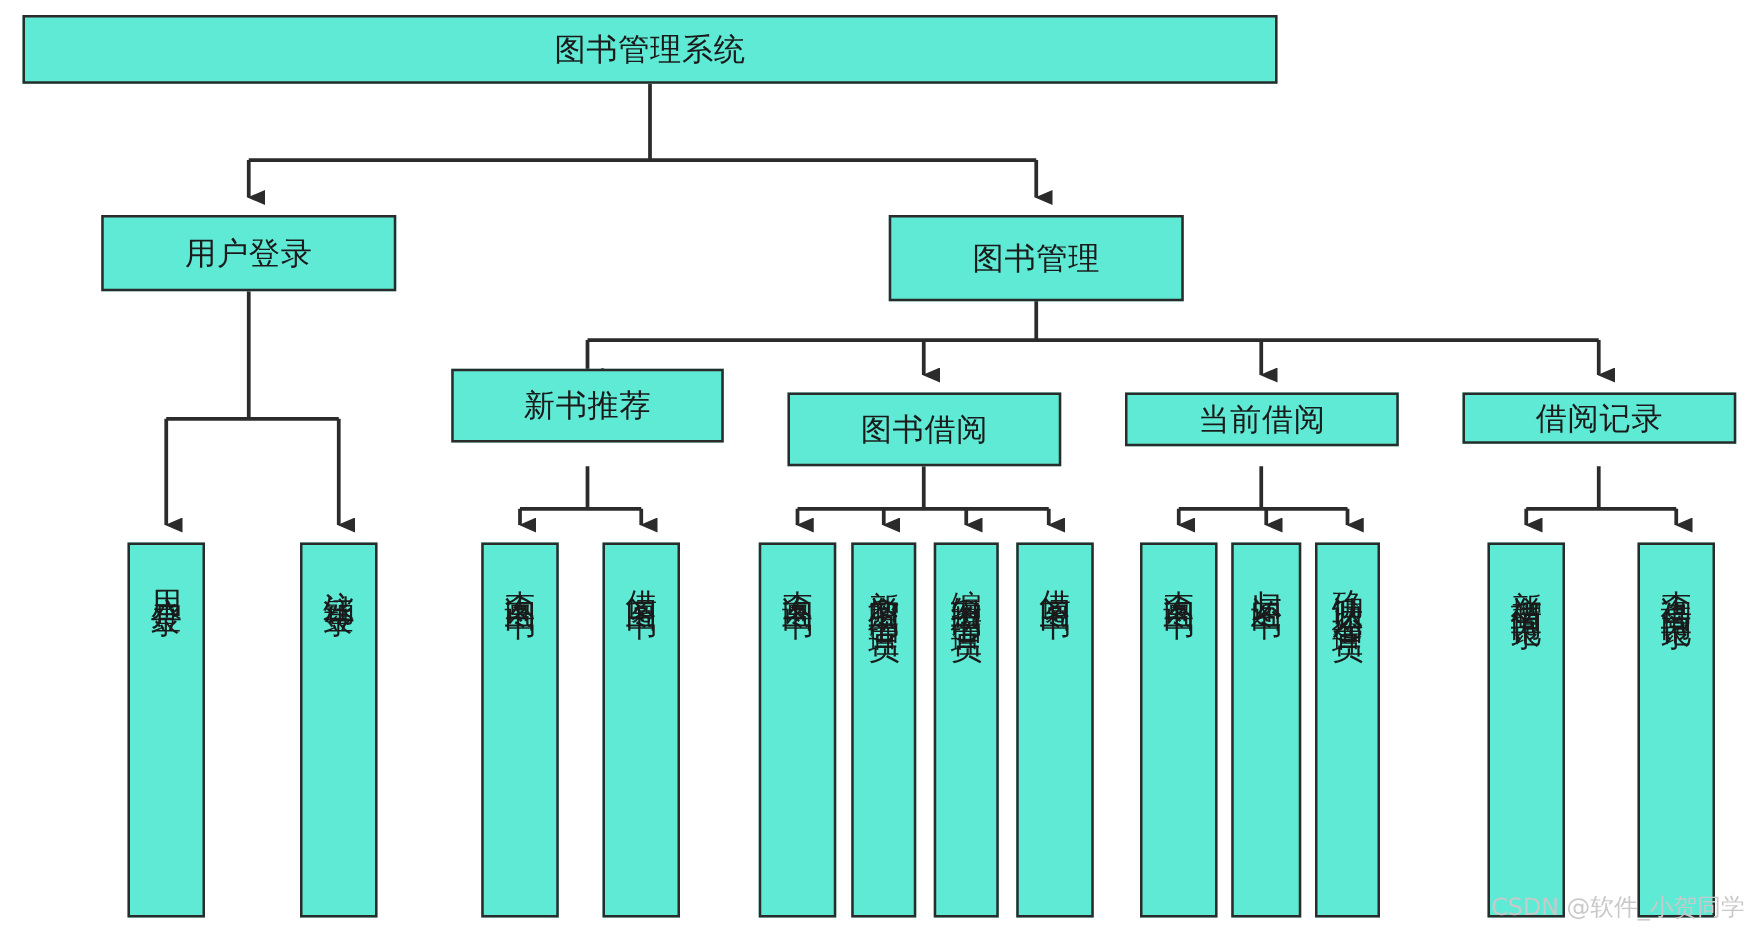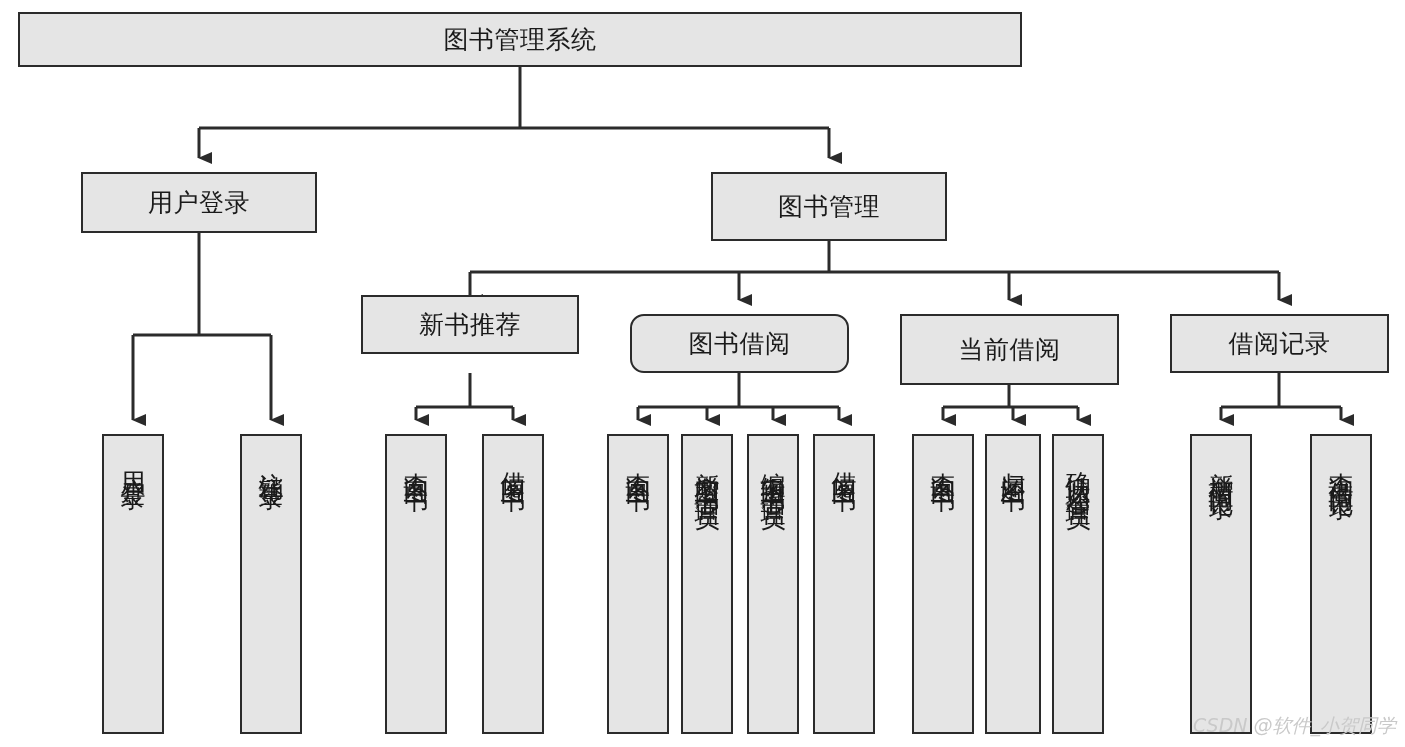--- a/index.html
+++ b/index.html
@@ -22,21 +22,21 @@
     position: absolute;
     left: 0;
     top: 0;
     width: 1405px;
     height: 747px;
     pointer-events: none;
   }
   .node {
     position: absolute;
     box-sizing: border-box;
-    background: #e5e5e5;
+    background: #5eead4;
     border: 2.5px solid #2b2b2b;
     display: flex;
     align-items: center;
     justify-content: center;
     z-index: 2;
   }
   .node-label {
     color: #1a1a1a;
     line-height: 1.12;
     text-align: center;
@@ -134,27 +134,27 @@
   <div class="node horiz" style="left:81px; top:172px; width:236px; height:61px;">
     <span class="node-label">用户登录</span>
   </div>
   <div class="node horiz" style="left:711px; top:172px; width:236px; height:69px;">
     <span class="node-label">图书管理</span>
   </div>
 
   <div class="node horiz" style="left:361px; top:295px; width:218px; height:59px;">
     <span class="node-label">新书推荐</span>
   </div>
-  <div class="node horiz" style="left:630px; top:314px; width:219px; height:59px;border-radius:14px;">
+  <div class="node horiz" style="left:630px; top:314px; width:219px; height:59px;">
     <span class="node-label">图书借阅</span>
   </div>
-  <div class="node horiz" style="left:900px; top:314px; width:219px; height:71px;">
+  <div class="node horiz" style="left:900px; top:314px; width:219px; height:43px;">
     <span class="node-label">当前借阅</span>
   </div>
-  <div class="node horiz" style="left:1170px; top:314px; width:219px; height:59px;">
+  <div class="node horiz" style="left:1170px; top:314px; width:219px; height:41px;">
     <span class="node-label">借阅记录</span>
   </div>
 
   <div class="node vert" style="left:102px; top:434px; width:62px; height:300px;">
     <span class="node-label">用户登录</span>
   </div>
   <div class="node vert" style="left:240px; top:434px; width:62px; height:300px;">
     <span class="node-label">注销登录</span>
   </div>
 
@@ -188,15 +188,15 @@
     <span class="node-label">确认归还（管理员）</span>
   </div>
 
   <div class="node vert" style="left:1190px; top:434px; width:62px; height:300px;">
     <span class="node-label">新增借阅记录</span>
   </div>
   <div class="node vert" style="left:1310px; top:434px; width:62px; height:300px;">
     <span class="node-label">查询借阅记录</span>
   </div>
 
-  <div class="watermark" style="left:1193px; top:713px;font-style:italic;">CSDN @软件_小贺同学</div>
+  <div class="watermark" style="left:1193px; top:713px;">CSDN @软件_小贺同学</div>
 
 </div>
 
 </body></html>

